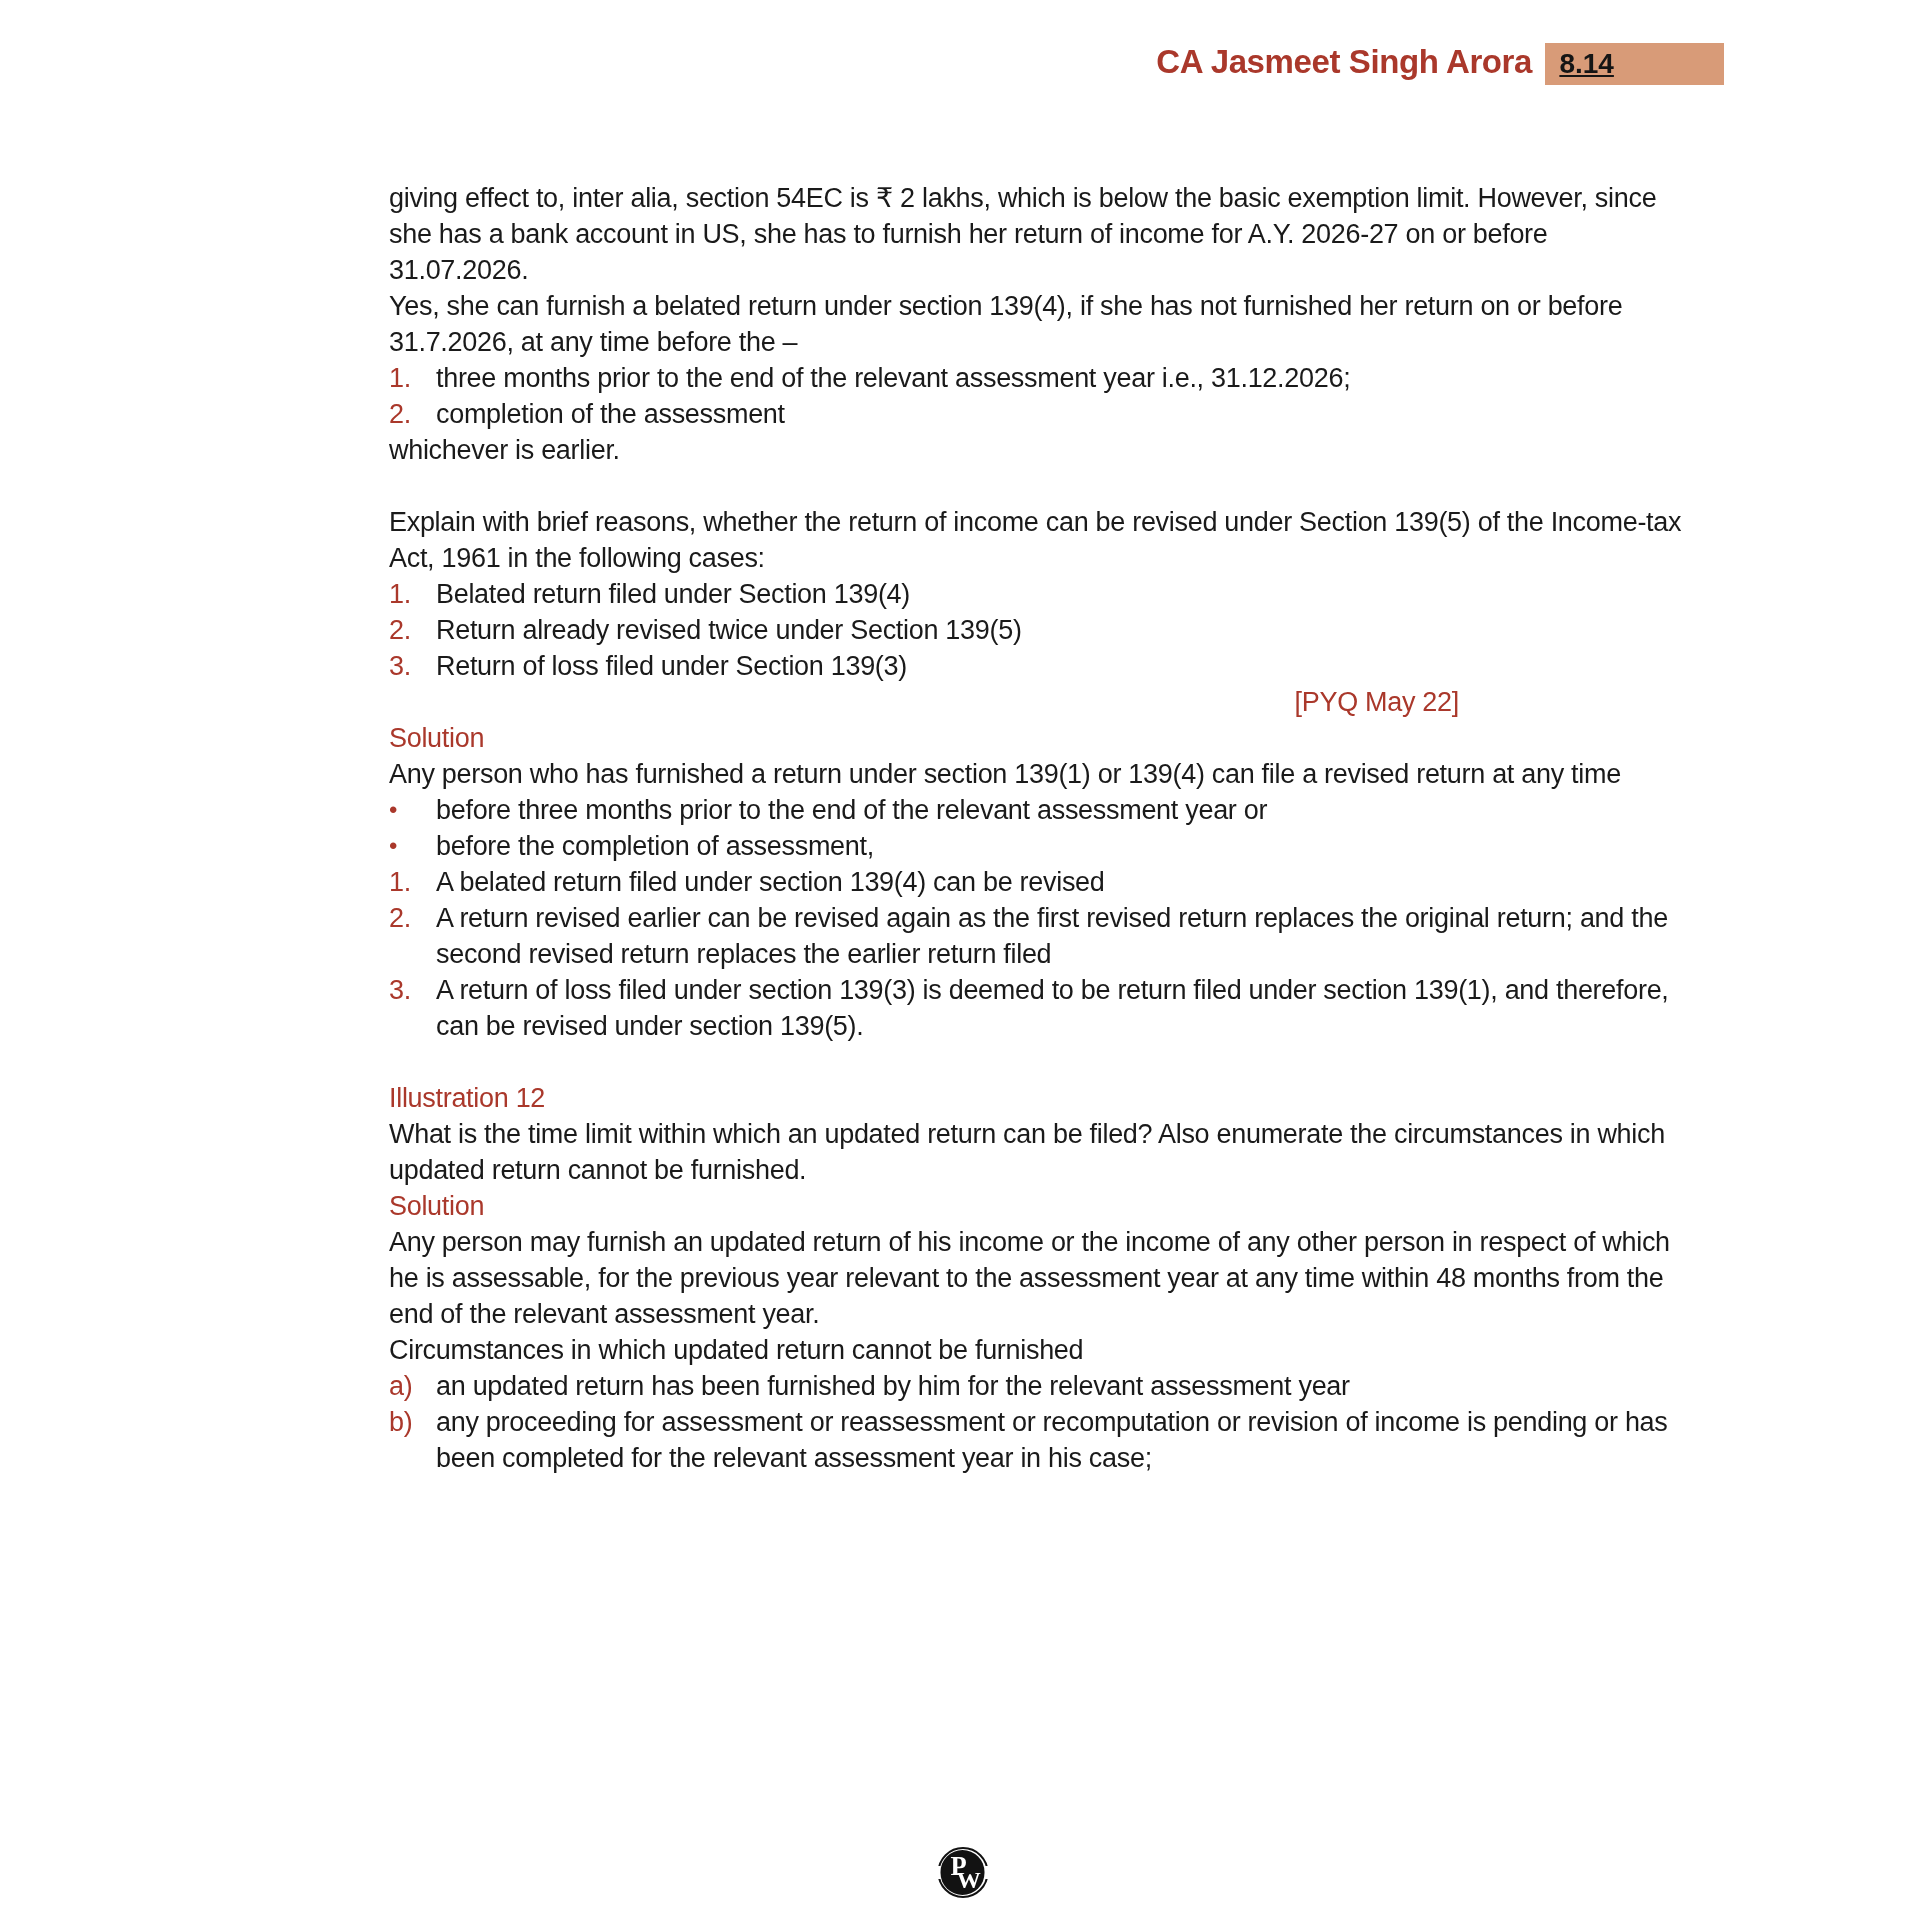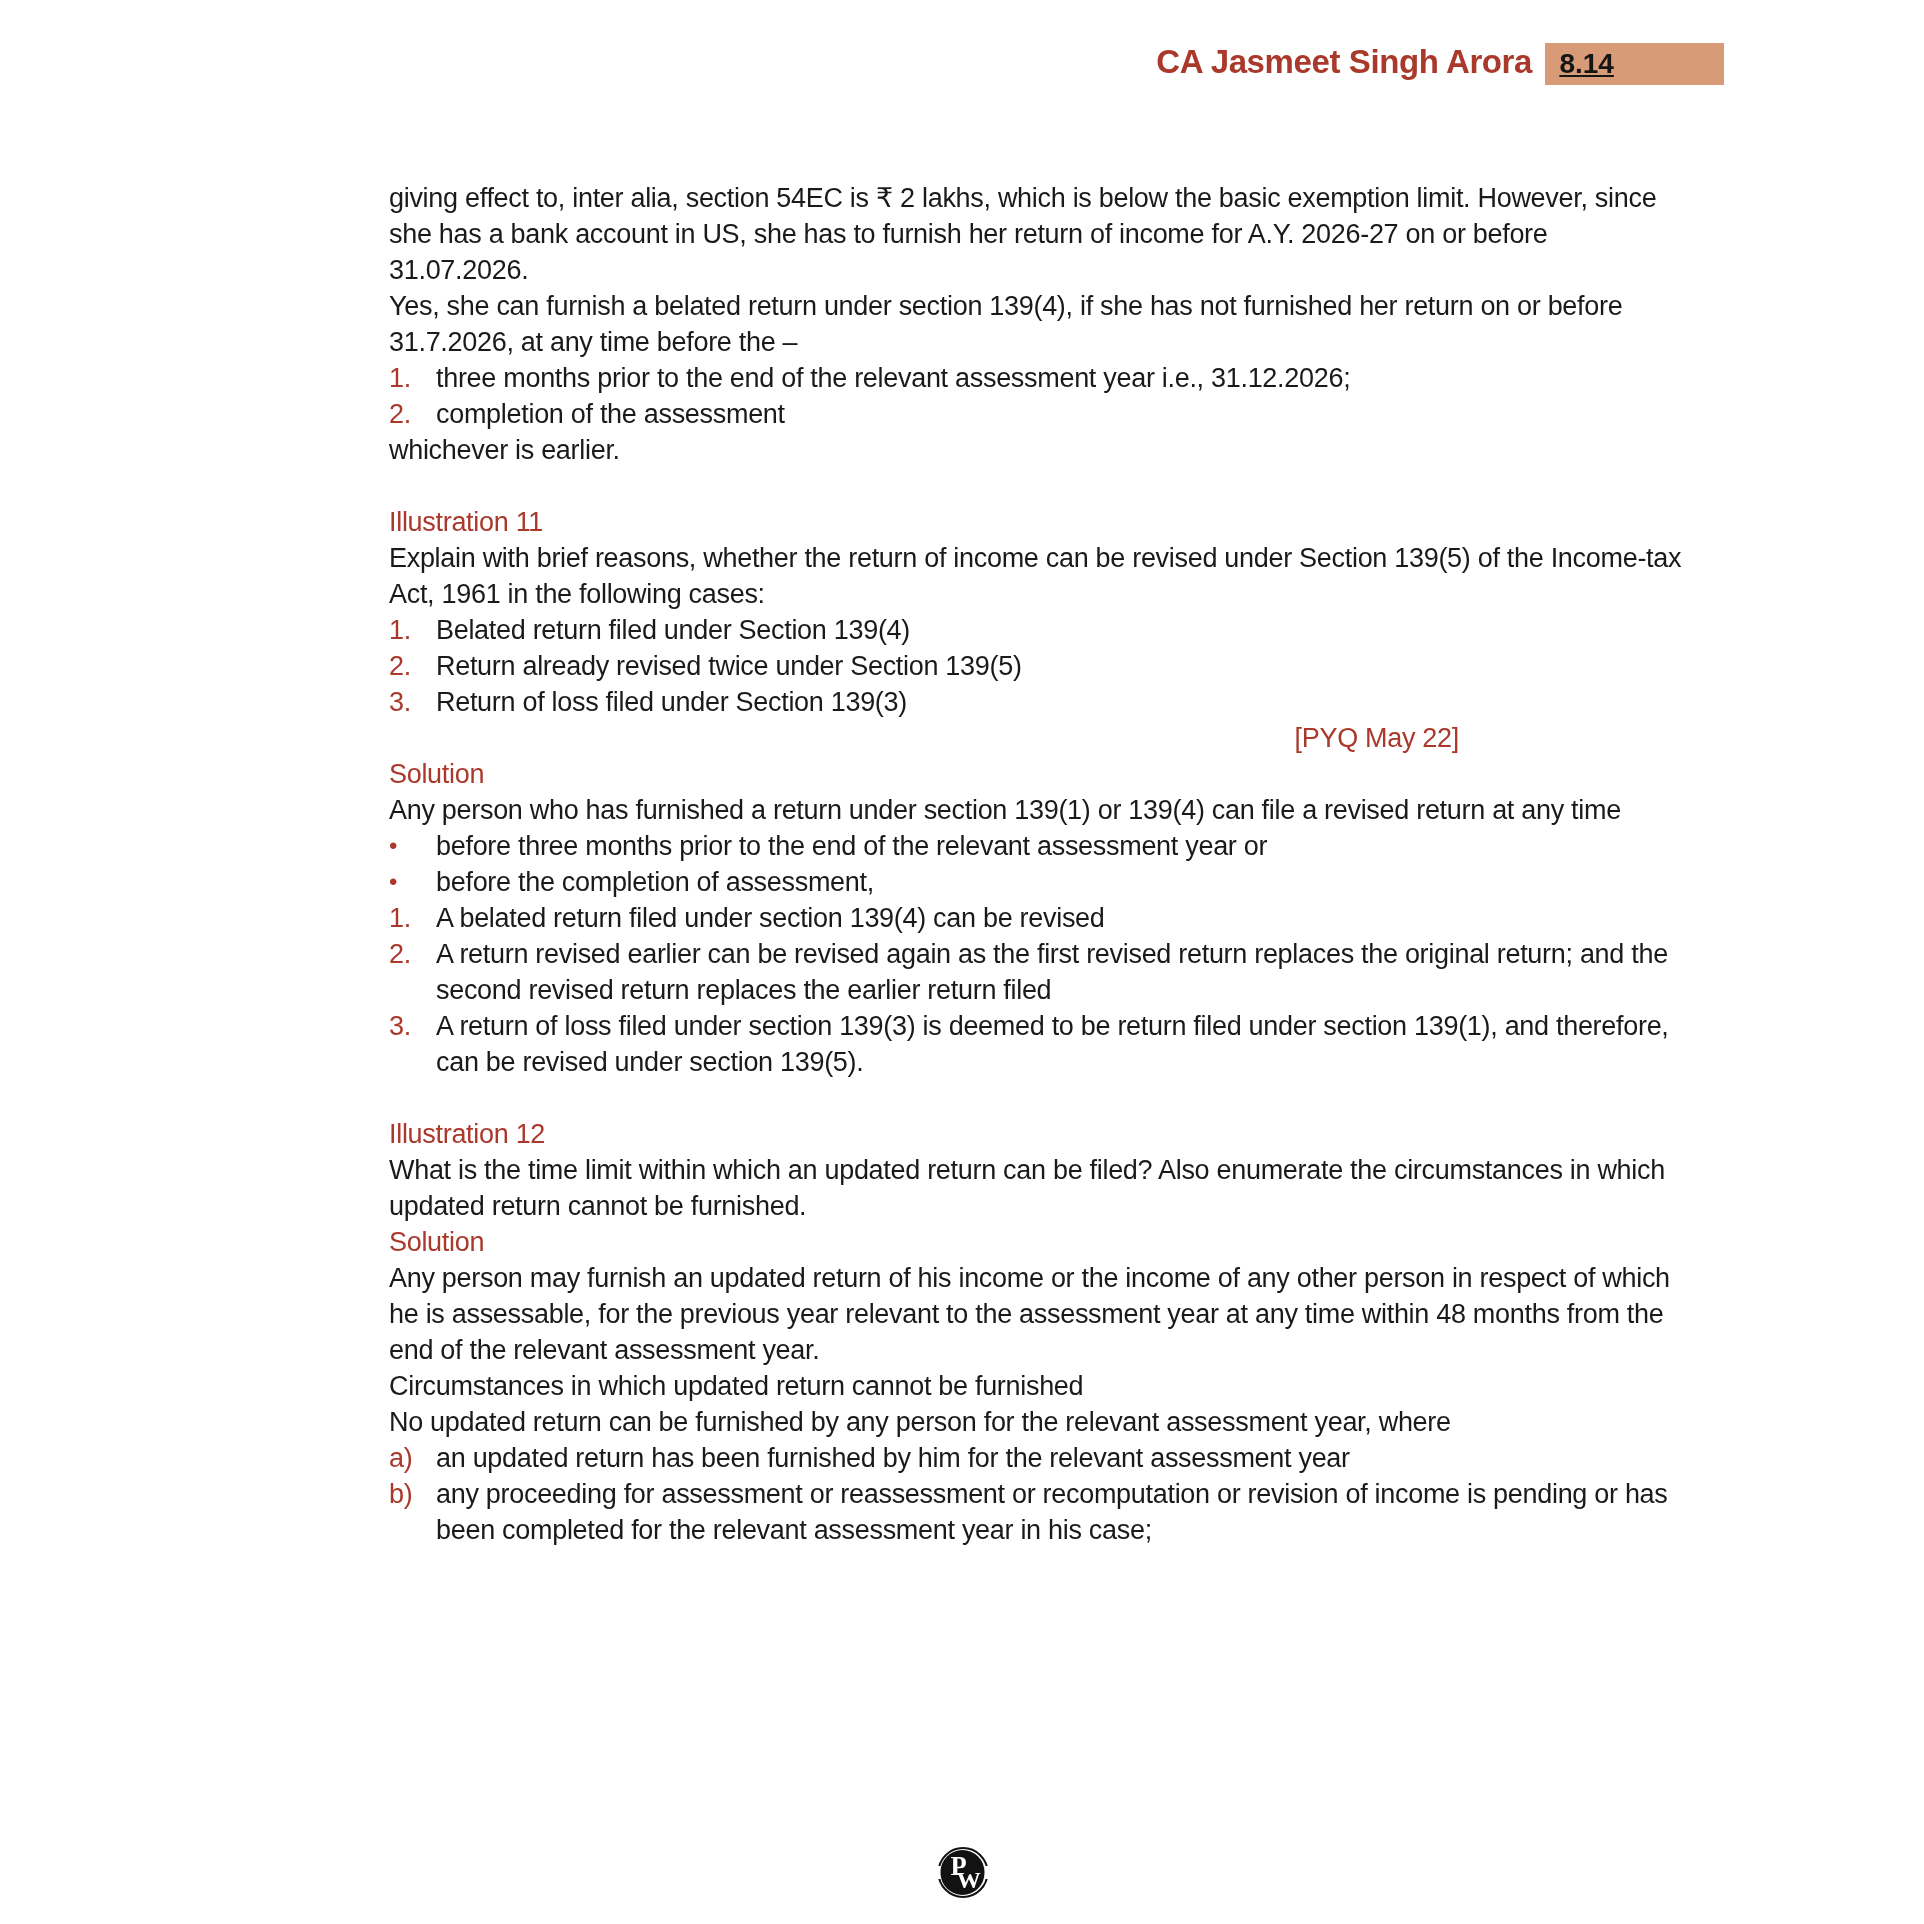--- a/index.html
+++ b/index.html
@@ -92,21 +92,20 @@
         <span class="marker">1.</span>
         <span class="txt">three months prior to the end of the relevant assessment year i.e., 31.12.2026;</span>
       </div>
       <div class="li">
         <span class="marker">2.</span>
         <span class="txt">completion of the assessment</span>
       </div>
     </div>
     <p class="para">whichever is earlier.</p>
     <div class="spacer"></div>
-    <p class="heading">Illustration 11</p>
     <p class="para">Explain with brief reasons, whether the return of income can be revised under Section 139(5) of the Income-tax Act, 1961 in the following cases:</p>
     <div class="list">
       <div class="li">
         <span class="marker">1.</span>
         <span class="txt">Belated return filed under Section 139(4)</span>
       </div>
       <div class="li">
         <span class="marker">2.</span>
         <span class="txt">Return already revised twice under Section 139(5)</span>
       </div>
@@ -141,21 +140,20 @@
         <span class="marker">3.</span>
         <span class="txt">A return of loss filed under section 139(3) is deemed to be return filed under section 139(1), and therefore, can be revised under section 139(5).</span>
       </div>
     </div>
     <div class="spacer"></div>
     <p class="heading">Illustration 12</p>
     <p class="para">What is the time limit within which an updated return can be filed? Also enumerate the circumstances in which updated return cannot be furnished.</p>
     <p class="heading">Solution</p>
     <p class="para">Any person may furnish an updated return of his income or the income of any other person in respect of which he is assessable, for the previous year relevant to the assessment year at any time within 48 months from the end of the relevant assessment year.</p>
     <p class="para">Circumstances in which updated return cannot be furnished</p>
-    <p class="para">No updated return can be furnished by any person for the relevant assessment year, where</p>
     <div class="list">
       <div class="li">
         <span class="marker">a)</span>
         <span class="txt">an updated return has been furnished by him for the relevant assessment year</span>
       </div>
       <div class="li">
         <span class="marker">b)</span>
         <span class="txt">any proceeding for assessment or reassessment or recomputation or revision of income is pending or has been completed for the relevant assessment year in his case;</span>
       </div>
     </div>

